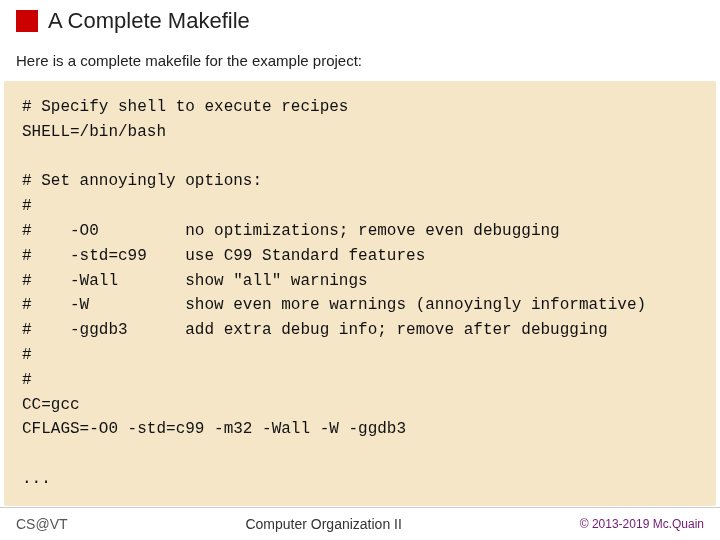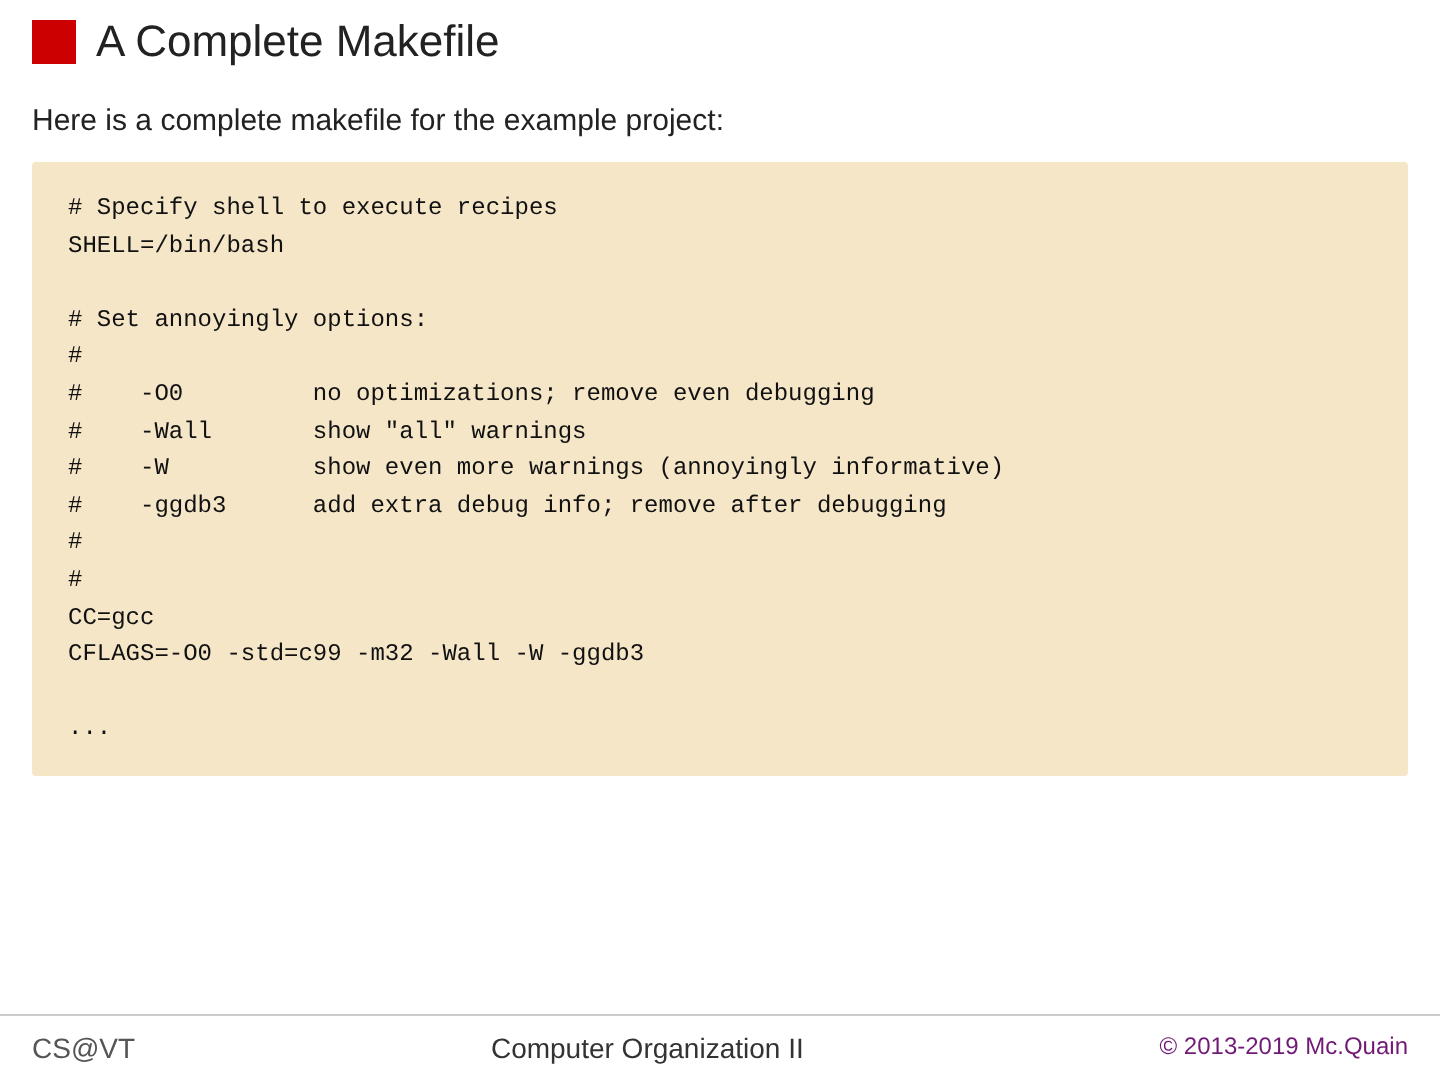--- a/index.html
+++ b/index.html
@@ -54,40 +54,41 @@
     }
 
     .subtitle {
       font-size: 15px;
       color: #222222;
       padding: 10px 16px 8px 16px;
     }
 
     .code-block {
       background: #f5e6c8;
-      margin: 4px 16px;
+      margin: 4px 4px;
       padding: 14px 18px;
       border-radius: 2px;
       font-family: 'Courier New', Courier, monospace;
-      font-size: 12px;
+      font-size: 16px;
       color: #111111;
       line-height: 1.55;
     }
 
     .code-line {
       white-space: pre;
     }
 
     .footer {
       position: absolute;
       bottom: 0;
       left: 0;
       right: 0;
       display: flex;
       justify-content: space-between;
+      align-items: center;
       padding: 8px 16px;
       background: #ffffff;
       border-top: 1px solid #cccccc;
     }
 
     .footer-left {
       font-size: 14px;
       color: #555555;
     }
 
@@ -113,20 +114,21 @@
 
 <div class="subtitle">Here is a complete makefile for the example project:</div>
 
 <div class="code-block" id="code-container">
     <div class="code-line"># Specify shell to execute recipes</div>
     <div class="code-line">SHELL=/bin/bash</div>
     <div class="code-line">&nbsp;</div>
     <div class="code-line"># Set annoyingly options:</div>
     <div class="code-line">#</div>
     <div class="code-line">#    -O0         no optimizations; remove even debugging</div>
+    <div class="code-line">#    -std=c99    use C99 Standard features</div>
     <div class="code-line">#    -Wall       show "all" warnings</div>
     <div class="code-line">#    -W          show even more warnings (annoyingly informative)</div>
     <div class="code-line">#    -ggdb3      add extra debug info; remove after debugging</div>
     <div class="code-line">#</div>
     <div class="code-line">#</div>
     <div class="code-line">CC=gcc</div>
     <div class="code-line">CFLAGS=-O0 -std=c99 -m32 -Wall -W -ggdb3</div>
     <div class="code-line">&nbsp;</div>
     <div class="code-line">...</div>
   </div>

